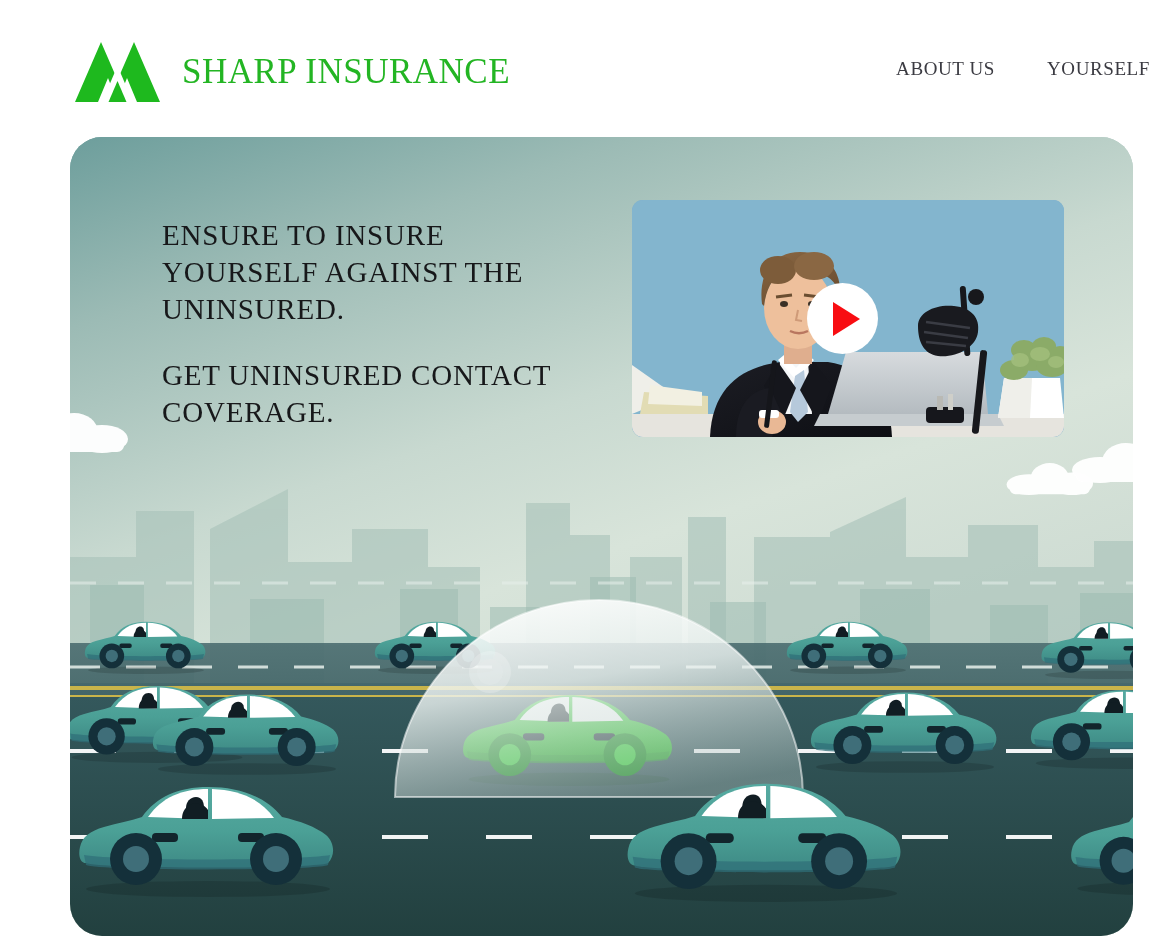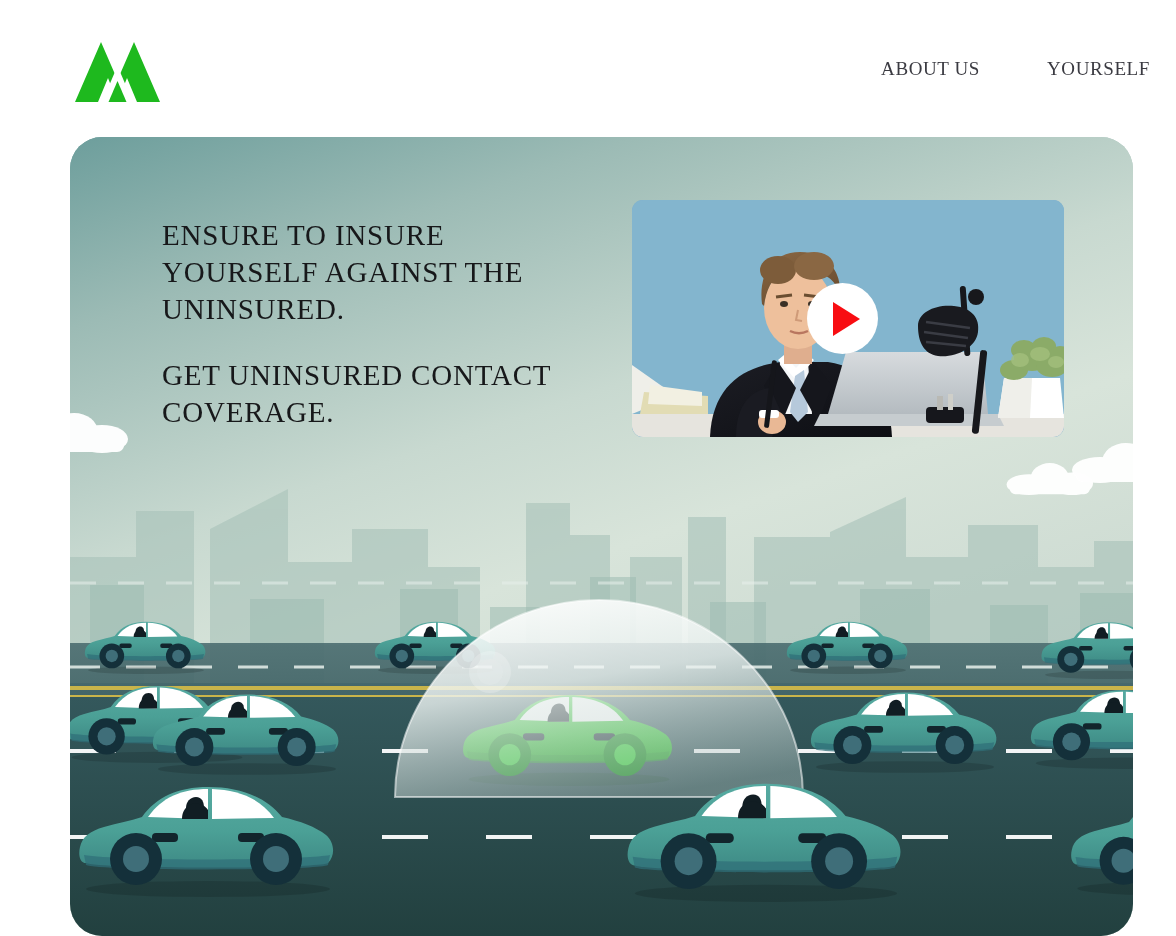--- a/index.html
+++ b/index.html
@@ -19,21 +19,21 @@
   }
   .brand { position: absolute; left: 75px; top: 40px; display: flex; align-items: center; }
   .logo-mark { width: 85px; height: 62px; display: block; }
   .brand-name {
     margin-left: 22px;
     font-family: "Liberation Serif", serif;
     font-size: 35px; letter-spacing: 0.5px;
     color: #23b523; white-space: nowrap;
     line-height: 1;
   }
-  .nav { position: absolute; right: 26px; top: 58px; display: flex; gap: 67px; }
+  .nav { position: absolute; right: 26px; top: 58px; display: flex; gap: 52px; }
   .nav-link {
     font-family: "Liberation Serif", serif;
     font-size: 19px; letter-spacing: 0.6px;
     color: #3b3b42; text-decoration: none; white-space: nowrap;
     cursor: pointer;
   }
 
   
   .hero {
     position: absolute; left: 70px; top: 137px;
@@ -91,20 +91,21 @@
 <div class="page">
 
   <div class="header">
 
     <div class="brand">
       <svg class="logo-mark" viewBox="0 0 85 62">
         <path d="M0 62 L26 2 L42.5 40 L59 2 L85 62 L62 62 L52 38 L42.5 62 L33 38 L23 62 Z" fill="#1eb91e"></path>
         <path d="M27 62 L42.5 26 L58 62 Z" fill="#ffffff"></path>
         <path d="M33.5 62 L42.5 41 L51.5 62 Z" fill="#1eb91e"></path>
       </svg>
+      <span class="brand-name">SHARP INSURANCE</span>
     </div>
 
     <div class="nav">
       <a class="nav-link" href="#">ABOUT US</a>
       <a class="nav-link" href="#">YOURSELF</a>
     </div>
 
   </div>
 
   <div class="hero">

